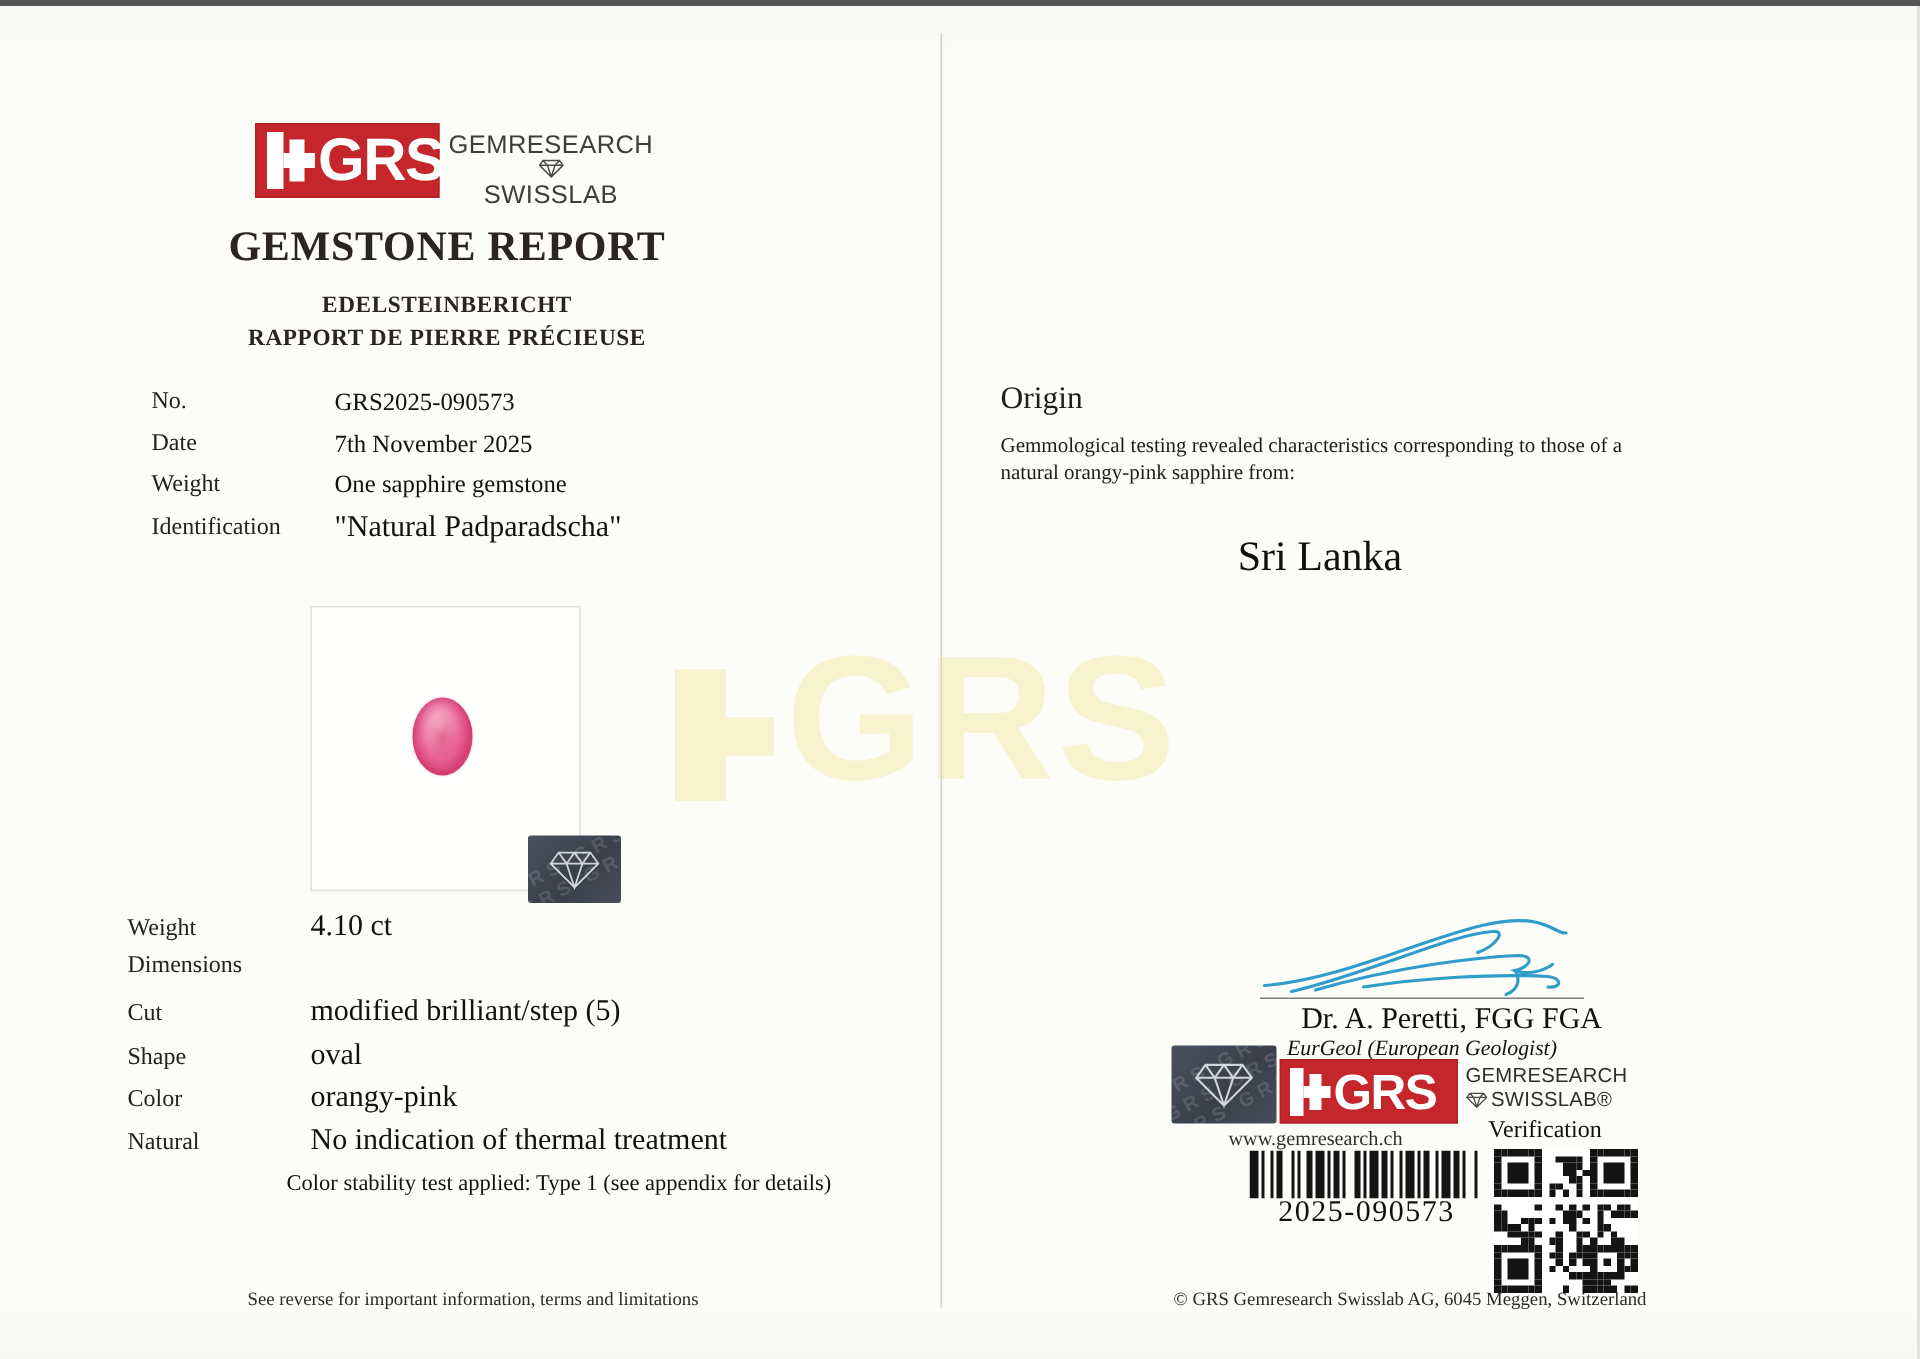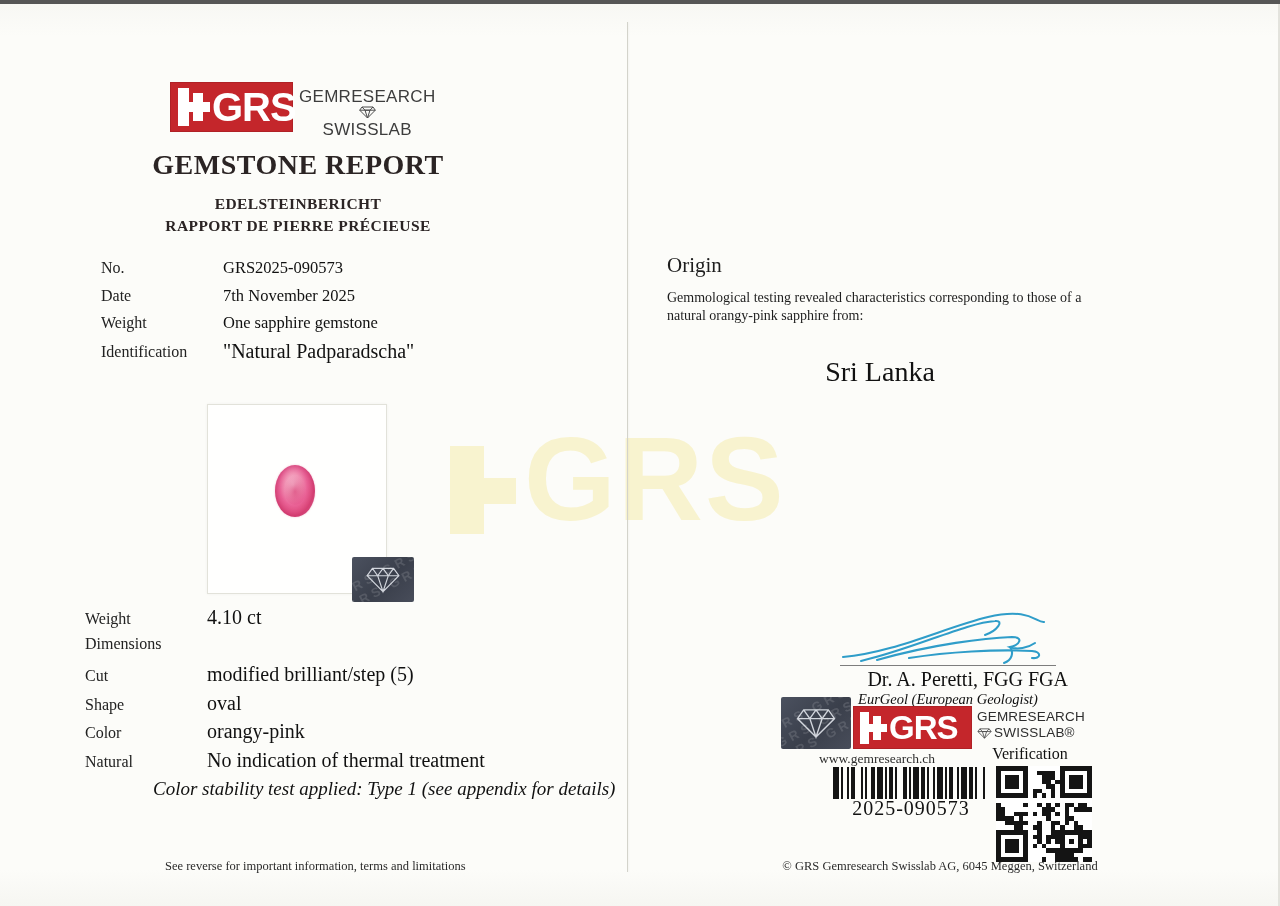--- a/index.html
+++ b/index.html
@@ -66,21 +66,21 @@
   .holo .ghost{position:absolute;color:rgba(255,255,255,0.13);font-family:"Liberation Sans",sans-serif;
         font-weight:bold;font-size:13px;letter-spacing:4px;transform:rotate(-28deg);white-space:nowrap;line-height:15px;}
   #photo-sticker{left:144px;top:152px;width:62px;height:45px;}
   #sig-sticker{left:781px;top:697px;width:70px;height:52px;}
 
   
   #props{left:85px;top:606px;width:548px;}
   .prop-row{display:flex;align-items:baseline;height:28.6px;}
   .prop-row .lab{flex:0 0 122px;font-size:16px;color:#222;}
   .prop-row .val{font-size:20px;color:#111;white-space:nowrap;}
-  #comment-note{margin-left:68px;font-size:19px;line-height:22px;color:#111;font-style:italic;}
+  #comment-note{margin-left:106px;font-size:15px;line-height:22px;color:#111;}
 
   #footer-left{left:165px;top:859px;font-size:12.5px;color:#2a2a2a;}
 
   
   #origin-h{left:667px;top:253px;font-size:21px;color:#1d1d1d;}
   #origin-p{left:667px;top:289px;width:424px;font-size:14px;line-height:17.5px;color:#1d1d1d;}
   #origin-country{left:660px;top:356px;width:440px;text-align:center;font-size:28px;color:#111;}
 
   #sig-svg{left:838px;top:610px;}
   #sig-line{left:840px;top:665px;width:216px;border-top:1.5px solid #7d7d7d;}

